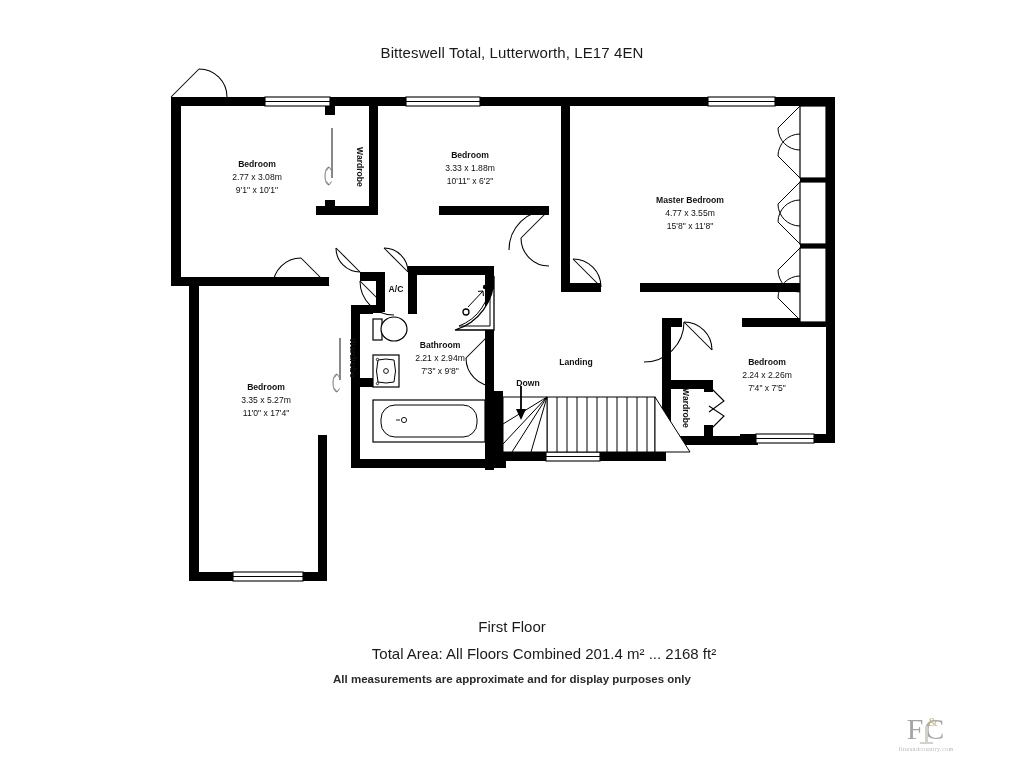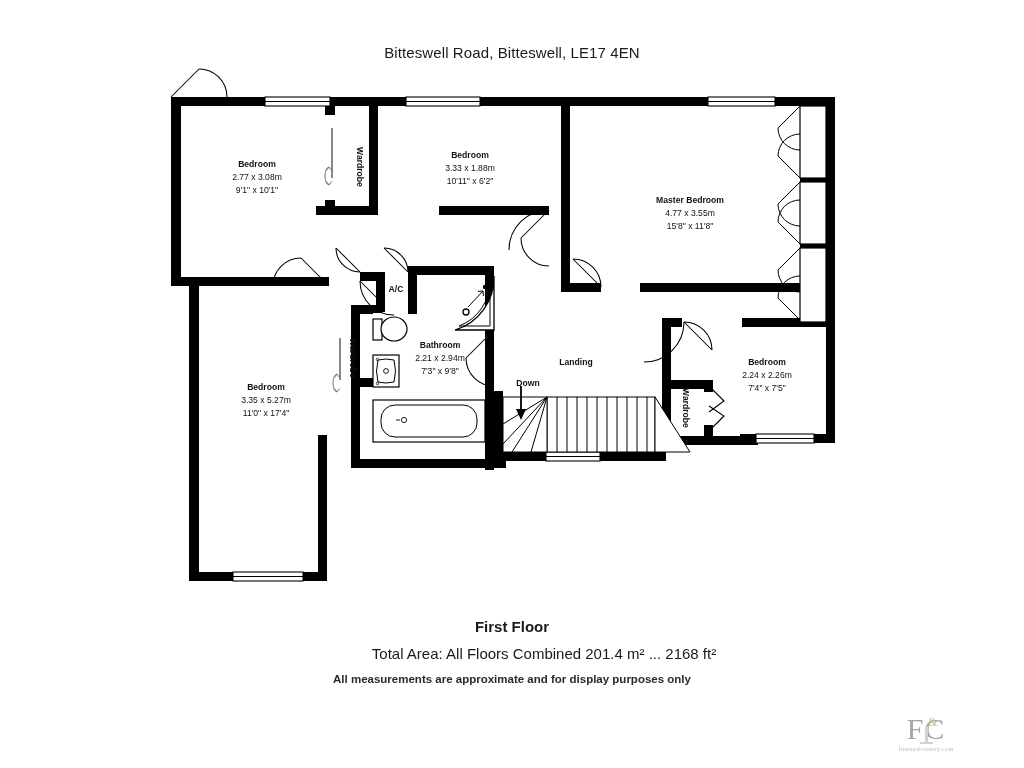--- a/index.html
+++ b/index.html
@@ -38,21 +38,21 @@
     height: 620px;
   }
   svg.plan { display: block; }
   .footer-floor {
     position: absolute;
     top: 618px;
     left: 0;
     width: 1024px;
     text-align: center;
     font-size: 15px;
-    font-weight: bold;
+    font-weight: normal;
   }
   .footer-area {
     position: absolute;
     top: 645px;
     left: 0;
     width: 1024px;
     text-align: center;
     font-size: 15px;
     font-weight: 400;
     padding-left: 32px;
@@ -123,21 +123,21 @@
   .rmname { font-size: 8.6px; font-weight: bold; text-anchor: middle; }
   .rmdim  { font-size: 8.6px; font-weight: normal; text-anchor: middle; }
   .rmlbl  { font-size: 8.6px; font-weight: bold; text-anchor: middle; }
   .wardrobe { font-size: 8.6px; font-weight: bold; text-anchor: middle; }
 </style>
 </head>
 <body>
 
 <div id="page">
 
-  <div class="title">Bitteswell Road, Bitteswell, LE17 4EN</div>
+  <div class="title">Bitteswell Total, Lutterworth, LE17 4EN</div>
 
   <div id="planwrap">
     <svg class="plan" width="1024" height="620" viewBox="0 0 1024 620">
 
       <g fill="#000">
 
         <rect x="171" y="97" width="96" height="9"></rect>
 
         <rect x="328" y="97" width="80" height="9"></rect>
 

